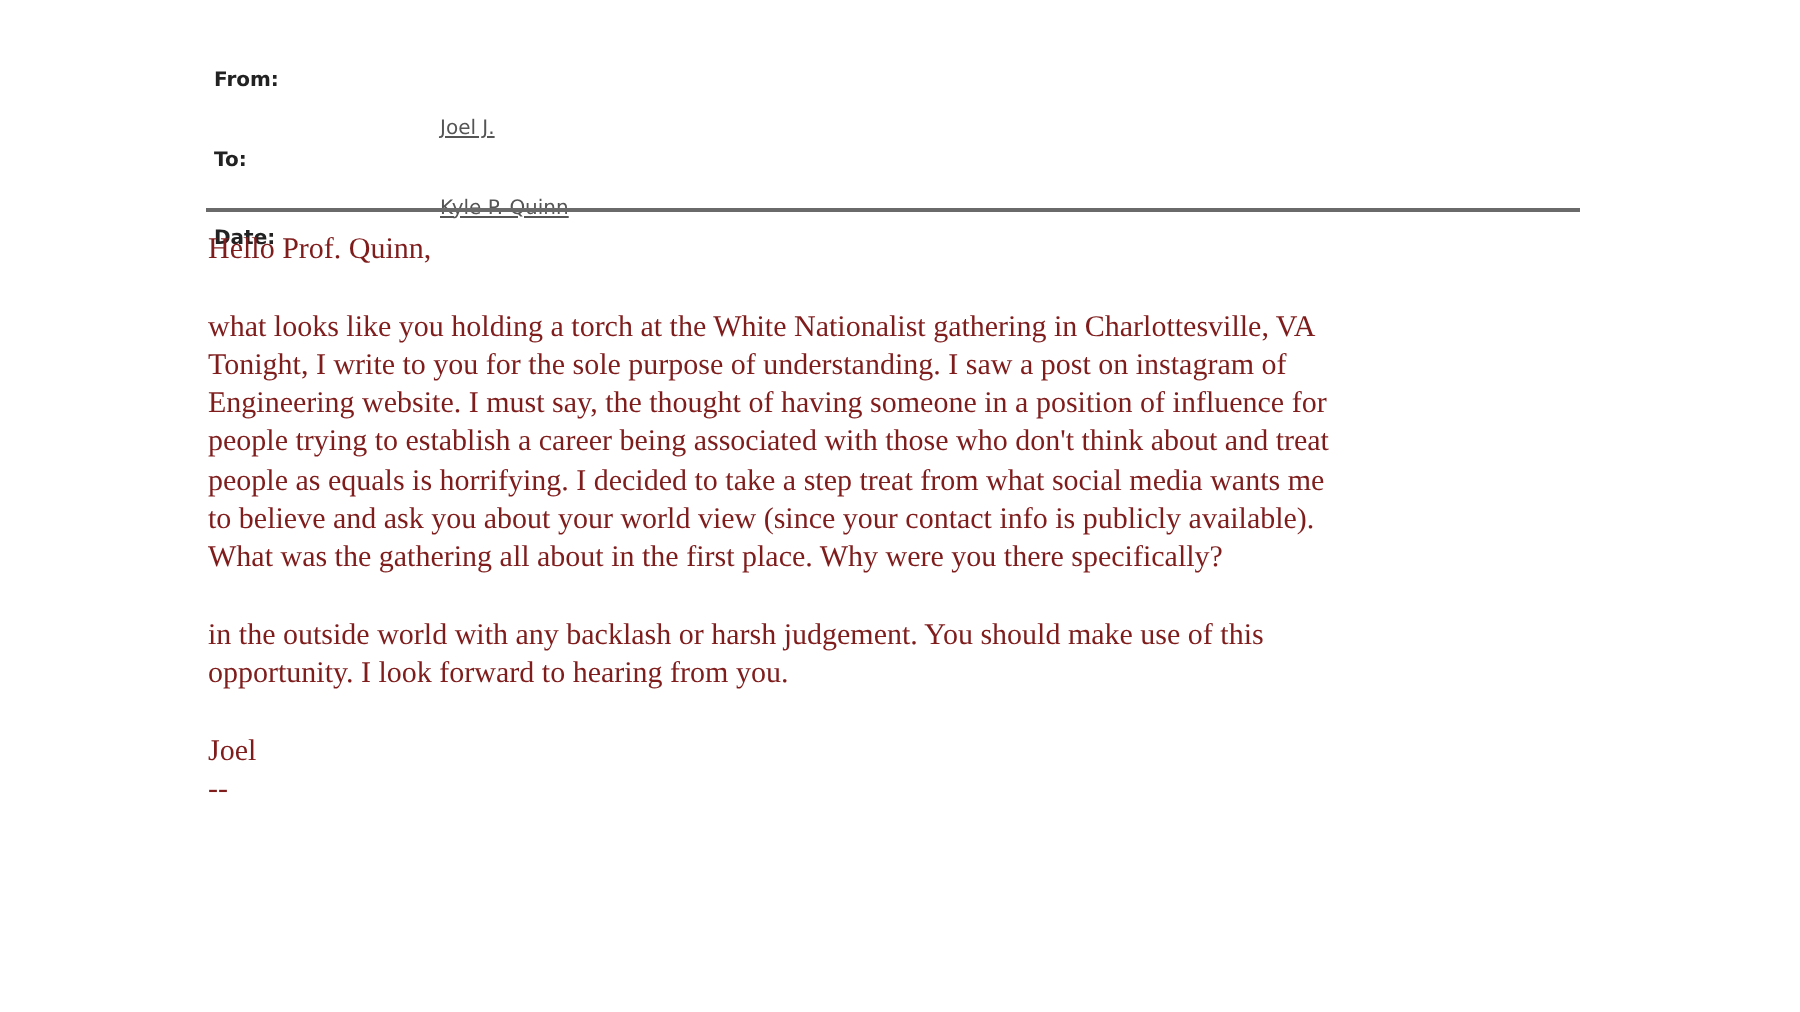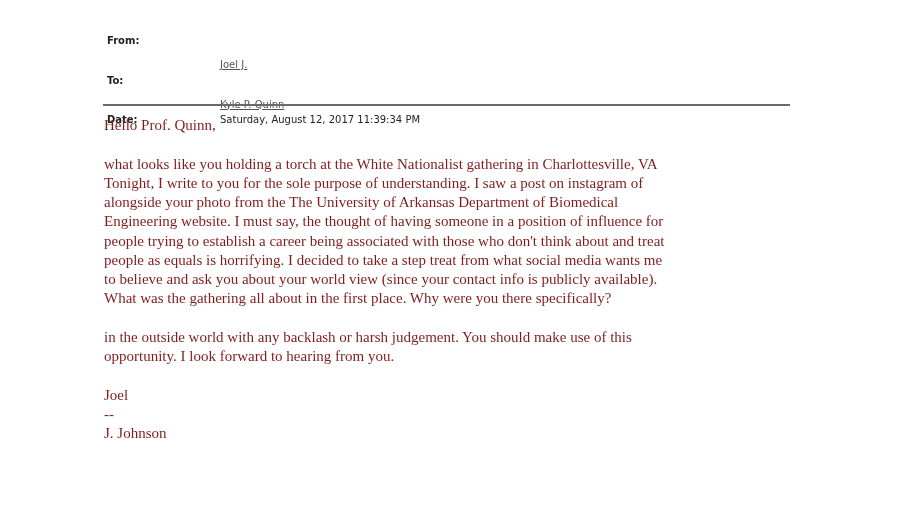--- a/index.html
+++ b/index.html
@@ -72,43 +72,40 @@
   <div class="header-row">
     <span class="header-label">From:</span>
     <span class="header-value link">Joel J.</span>
   </div>
   <div class="header-row">
     <span class="header-label">To:</span>
     <span class="header-value link">Kyle P. Quinn</span>
   </div>
   <div class="header-row">
     <span class="header-label">Date:</span>
-    <span class="header-value">Saturday, August 12, 2017 11:39:34 PM</span>
   </div>
 </div>
 
 <div class="divider"></div>
 
 <div class="body">
   <p class="greeting">Hello Prof. Quinn,</p>
 
   <div class="para">
     <p>what looks like you holding a torch at the White Nationalist gathering in Charlottesville, VA</p>
     <p>Tonight, I write to you for the sole purpose of understanding. I saw a post on instagram of</p>
-    <p>alongside your photo from the The University of Arkansas Department of Biomedical</p>
     <p>Engineering website. I must say, the thought of having someone in a position of influence for</p>
     <p>people trying to establish a career being associated with those who don't think about and treat</p>
     <p>people as equals is horrifying. I decided to take a step treat from what social media wants me</p>
     <p>to believe and ask you about your world view (since your contact info is publicly available).</p>
     <p>What was the gathering all about in the first place. Why were you there specifically?</p>
   </div>
 
   <div class="para">
     <p>in the outside world with any backlash or harsh judgement. You should make use of this</p>
     <p>opportunity. I look forward to hearing from you.</p>
   </div>
 
   <div class="sig">
     <p>Joel</p>
     <p>--</p>
-    <p>J. Johnson</p>
   </div>
 </div>
 
 </body></html>

